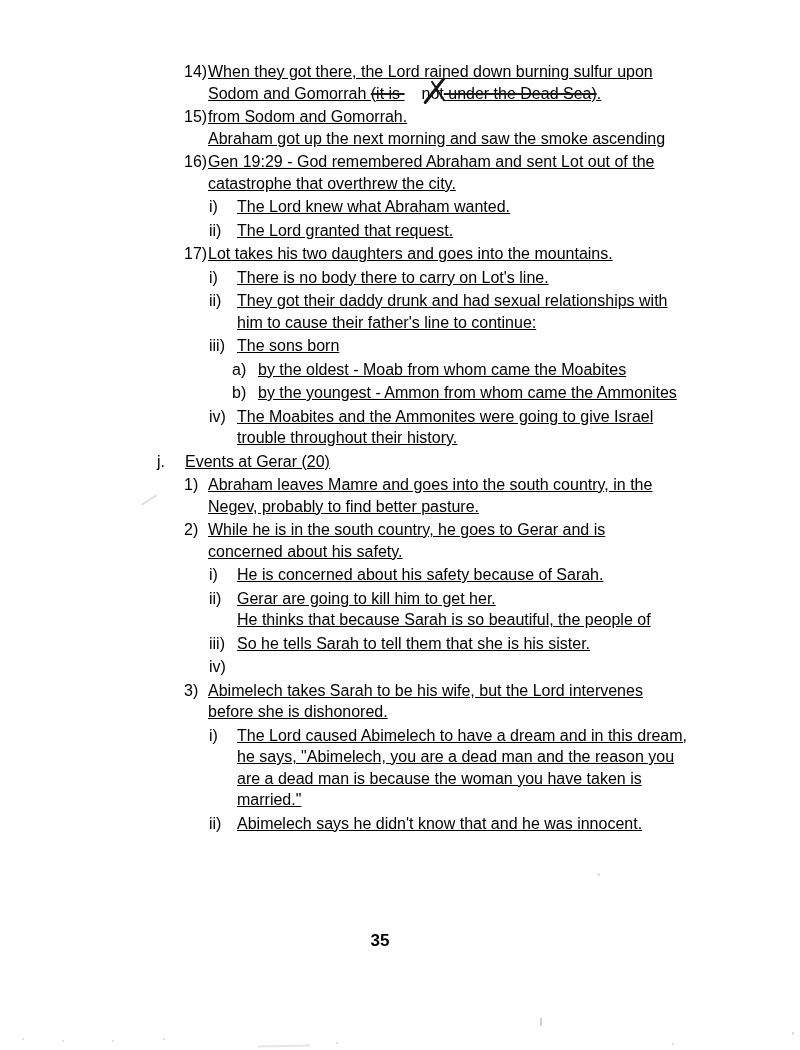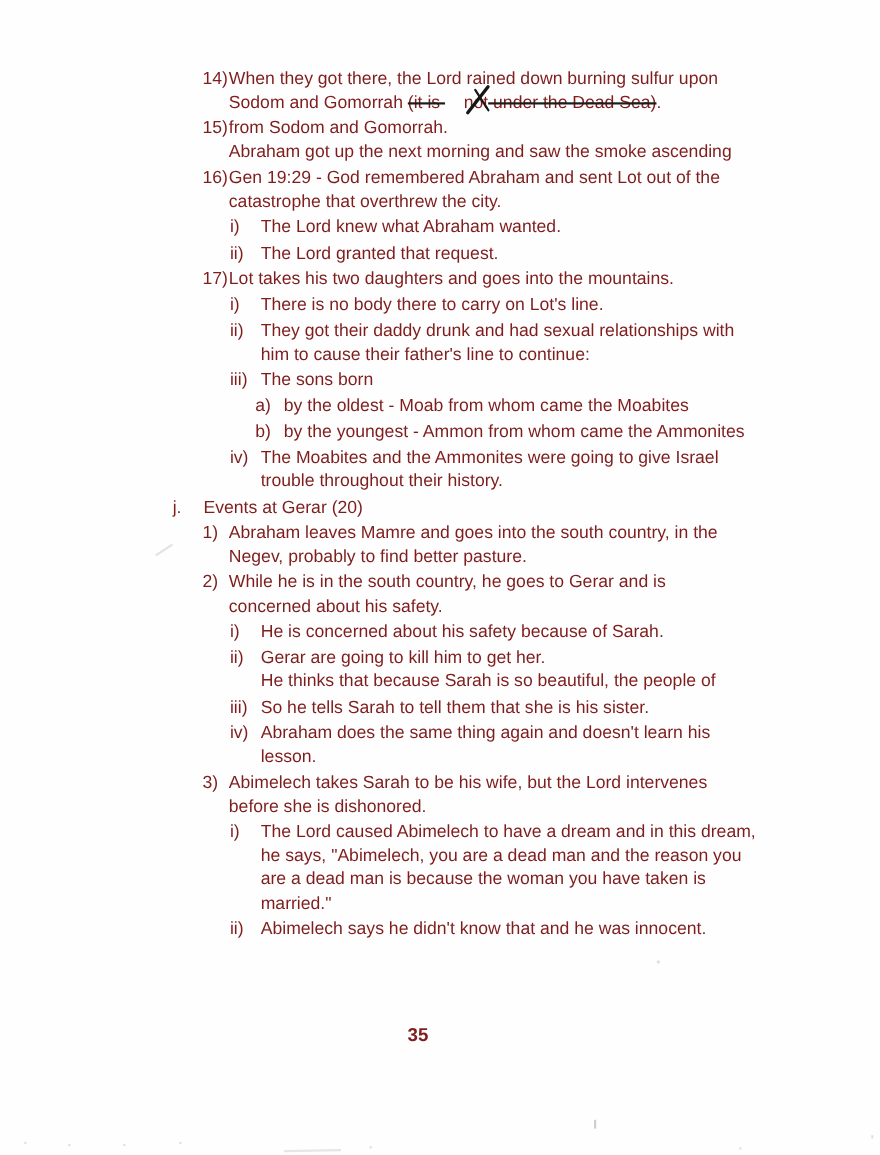--- a/index.html
+++ b/index.html
@@ -3,27 +3,27 @@
 <meta charset="utf-8">
 <style>
   html,body{margin:0;padding:0;background:#ffffff;}
   .page{
     position:relative;
     width:800px;height:1050px;
     background:#fefefe;
     font-family:"Liberation Sans","DejaVu Sans",sans-serif;
     font-size:16px;
     line-height:21.5px;
-    color:#7f1d1d;
+    color:#000000;
     overflow:hidden;
   }
   .content{position:absolute;top:61px;left:0;width:800px;}
   .item{display:flex;margin:0 0 2px 0;}
   .marker{flex:0 0 auto;}
-  .text{flex:0 1 auto;}
+  .text{flex:0 1 auto;text-decoration:underline;}
   .line{white-space:nowrap;}
   
   .lvl-letter{margin-left:157px;}  .lvl-letter>.marker{width:28px;}
   .lvl-n{margin-left:184px;}       .lvl-n>.marker{width:24px;}
   .lvl-roman{margin-left:209px;}   .lvl-roman>.marker{width:28px;}
   .lvl-alpha{margin-left:232px;}   .lvl-alpha>.marker{width:26px;}
   
   .strike{text-decoration:line-through;text-decoration-thickness:2px;text-decoration-color:#1c1c1c;}
   .scrib{position:relative;display:inline-block;margin-left:17px;}
   .sx{position:absolute;background:#161616;border-radius:2px;display:block;}
@@ -180,24 +180,20 @@
 
     <div class="item lvl-roman">
       <span class="marker">iii)</span>
       <div class="text">
         <div class="line">So he tells Sarah to tell them that she is his sister.</div>
       </div>
     </div>
 
     <div class="item lvl-roman">
       <span class="marker">iv)</span>
-      <div class="text">
-        <div class="line">Abraham does the same thing again and doesn't learn his</div>
-        <div class="line">lesson.</div>
-      </div>
     </div>
 
     <div class="item lvl-n">
       <span class="marker">3)</span>
       <div class="text">
         <div class="line">Abimelech takes Sarah to be his wife, but the Lord intervenes</div>
         <div class="line">before she is dishonored.</div>
       </div>
     </div>
 

